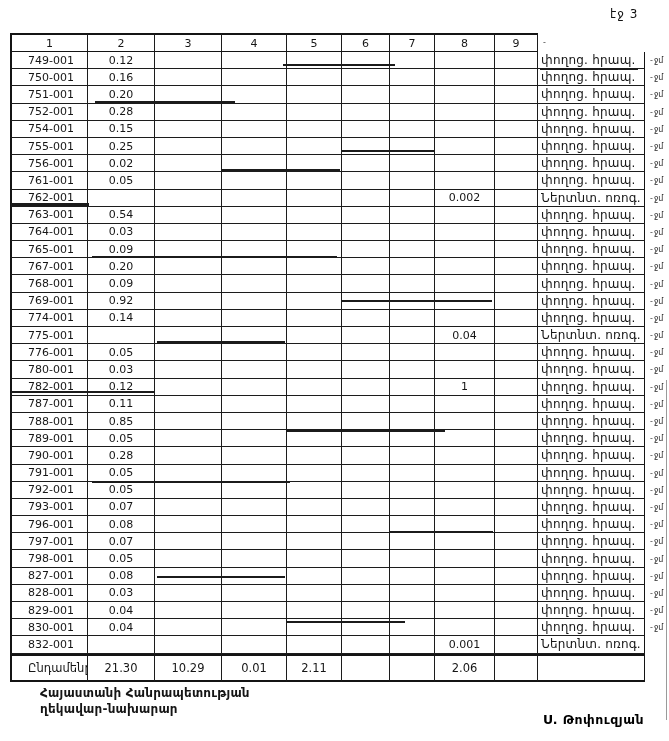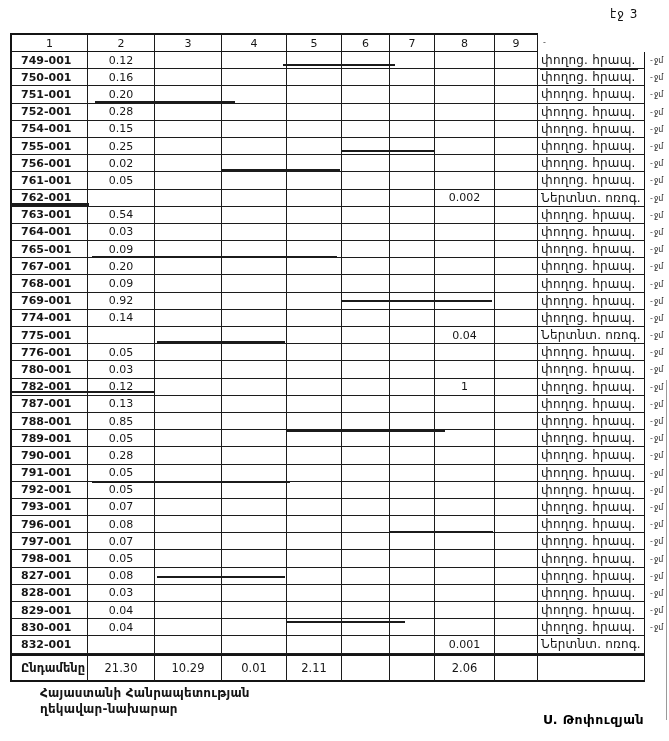--- a/index.html
+++ b/index.html
@@ -36,21 +36,21 @@
     border-top:2.5px solid #141414;
     border-bottom:1.5px solid #141414;
     justify-content:center;
     font-size:11px;
   }
   .trow.total .cell{
     border-top:2px solid #141414;
     border-bottom:2.5px solid #141414;
     font-size:11.5px;
   }
-  .cell.code{padding-left:9px;justify-content:flex-start;font-weight:bold;}
+  .cell.code{padding-left:16px;justify-content:flex-start;}
   .cell.num{justify-content:center;}
   .cell.use{padding-left:3px;justify-content:flex-start;font-size:12px;letter-spacing:0.2px;}
   .cell.c10edge{border-right:1.5px solid #141414;}
   .mcell{
     border:none !important;
     font-size:8px;color:#2a2a2a;
     display:flex;align-items:center;justify-content:flex-start;
     padding-left:5px;
     text-align:center;
   }
@@ -340,21 +340,21 @@
       <div class="cell"></div>
       <div class="cell"></div>
       <div class="cell"></div>
       <div class="cell num">1</div>
       <div class="cell"></div>
       <div class="cell use c10edge">փողոց. հրապ.</div>
       <div class="mcell">ջմ</div>
     </div>
     <div class="trow body">
       <div class="cell code">787-001</div>
-      <div class="cell num">0.13</div>
+      <div class="cell num">0.11</div>
       <div class="cell"></div>
       <div class="cell"></div>
       <div class="cell"></div>
       <div class="cell"></div>
       <div class="cell"></div>
       <div class="cell num"></div>
       <div class="cell"></div>
       <div class="cell use c10edge">փողոց. հրապ.</div>
       <div class="mcell">ջմ</div>
     </div>

